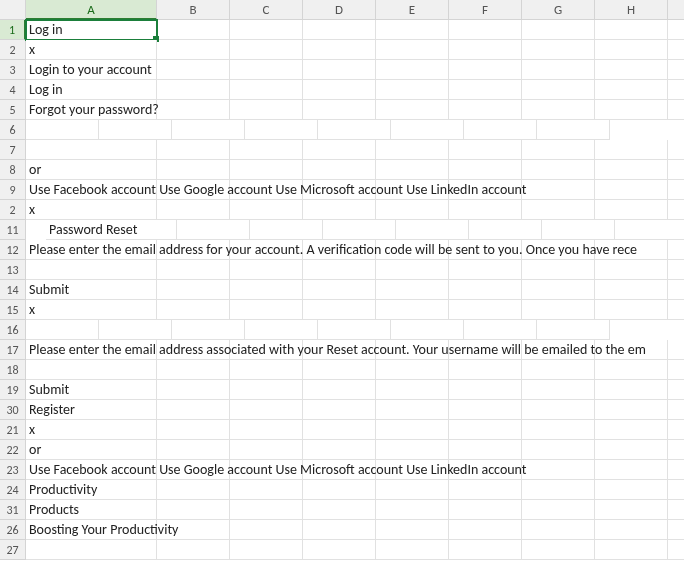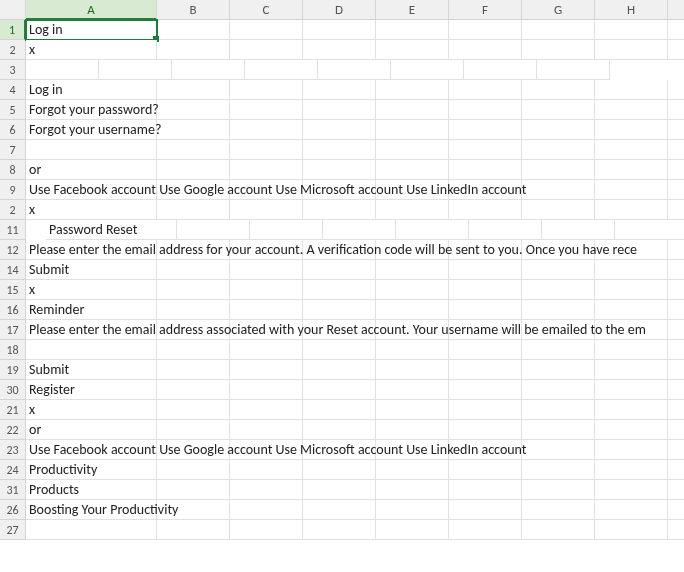--- a/index.html
+++ b/index.html
@@ -144,20 +144,23 @@
       <div class="cell" style="width: 73px;"></div>
       <div class="cell" style="width: 73px;"></div>
       <div class="cell" style="width: 73px;"></div>
       <div class="cell" style="width: 73px;"></div>
       <div class="cell" style="width: 73px;"></div>
       <div class="cell" style="width: 73px;"></div>
       <div class="cell" style="width: 73px;"></div>
     </div>
     <div class="row">
       <div class="rh">3</div>
+      <div class="cell" style="width: 131px; z-index: 2;">
+        <span class="ov">Login to your account</span>
+      </div>
       <div class="cell" style="width: 73px;"></div>
       <div class="cell" style="width: 73px;"></div>
       <div class="cell" style="width: 73px;"></div>
       <div class="cell" style="width: 73px;"></div>
       <div class="cell" style="width: 73px;"></div>
       <div class="cell" style="width: 73px;"></div>
       <div class="cell" style="width: 73px;"></div>
       <div class="cell" style="width: 73px;"></div>
     </div>
     <div class="row">
@@ -183,23 +186,20 @@
       <div class="cell" style="width: 73px;"></div>
       <div class="cell" style="width: 73px;"></div>
       <div class="cell" style="width: 73px;"></div>
       <div class="cell" style="width: 73px;"></div>
       <div class="cell" style="width: 73px;"></div>
       <div class="cell" style="width: 73px;"></div>
       <div class="cell" style="width: 73px;"></div>
     </div>
     <div class="row">
       <div class="rh">6</div>
-      <div class="cell" style="width: 131px; z-index: 2;">
-        <span class="ov">Forgot your username?</span>
-      </div>
       <div class="cell" style="width: 73px;"></div>
       <div class="cell" style="width: 73px;"></div>
       <div class="cell" style="width: 73px;"></div>
       <div class="cell" style="width: 73px;"></div>
       <div class="cell" style="width: 73px;"></div>
       <div class="cell" style="width: 73px;"></div>
       <div class="cell" style="width: 73px;"></div>
       <div class="cell" style="width: 73px;"></div>
     </div>
     <div class="row">
@@ -278,20 +278,32 @@
       <div class="cell" style="width: 73px;"></div>
       <div class="cell" style="width: 73px;"></div>
       <div class="cell" style="width: 73px;"></div>
       <div class="cell" style="width: 73px;"></div>
       <div class="cell" style="width: 73px;"></div>
       <div class="cell" style="width: 73px;"></div>
       <div class="cell" style="width: 73px;"></div>
       <div class="cell" style="width: 73px;"></div>
     </div>
     <div class="row">
+      <div class="rh">13</div>
+      <div class="cell" style="width: 131px;"></div>
+      <div class="cell" style="width: 73px;"></div>
+      <div class="cell" style="width: 73px;"></div>
+      <div class="cell" style="width: 73px;"></div>
+      <div class="cell" style="width: 73px;"></div>
+      <div class="cell" style="width: 73px;"></div>
+      <div class="cell" style="width: 73px;"></div>
+      <div class="cell" style="width: 73px;"></div>
+      <div class="cell" style="width: 73px;"></div>
+    </div>
+    <div class="row">
       <div class="rh">14</div>
       <div class="cell" style="width: 131px; z-index: 2;">
         <span class="ov">Submit</span>
       </div>
       <div class="cell" style="width: 73px;"></div>
       <div class="cell" style="width: 73px;"></div>
       <div class="cell" style="width: 73px;"></div>
       <div class="cell" style="width: 73px;"></div>
       <div class="cell" style="width: 73px;"></div>
       <div class="cell" style="width: 73px;"></div>
@@ -307,23 +319,20 @@
       <div class="cell" style="width: 73px;"></div>
       <div class="cell" style="width: 73px;"></div>
       <div class="cell" style="width: 73px;"></div>
       <div class="cell" style="width: 73px;"></div>
       <div class="cell" style="width: 73px;"></div>
       <div class="cell" style="width: 73px;"></div>
       <div class="cell" style="width: 73px;"></div>
     </div>
     <div class="row">
       <div class="rh">16</div>
-      <div class="cell" style="width: 131px; z-index: 2;">
-        <span class="ov">Reminder</span>
-      </div>
       <div class="cell" style="width: 73px;"></div>
       <div class="cell" style="width: 73px;"></div>
       <div class="cell" style="width: 73px;"></div>
       <div class="cell" style="width: 73px;"></div>
       <div class="cell" style="width: 73px;"></div>
       <div class="cell" style="width: 73px;"></div>
       <div class="cell" style="width: 73px;"></div>
       <div class="cell" style="width: 73px;"></div>
     </div>
     <div class="row">

